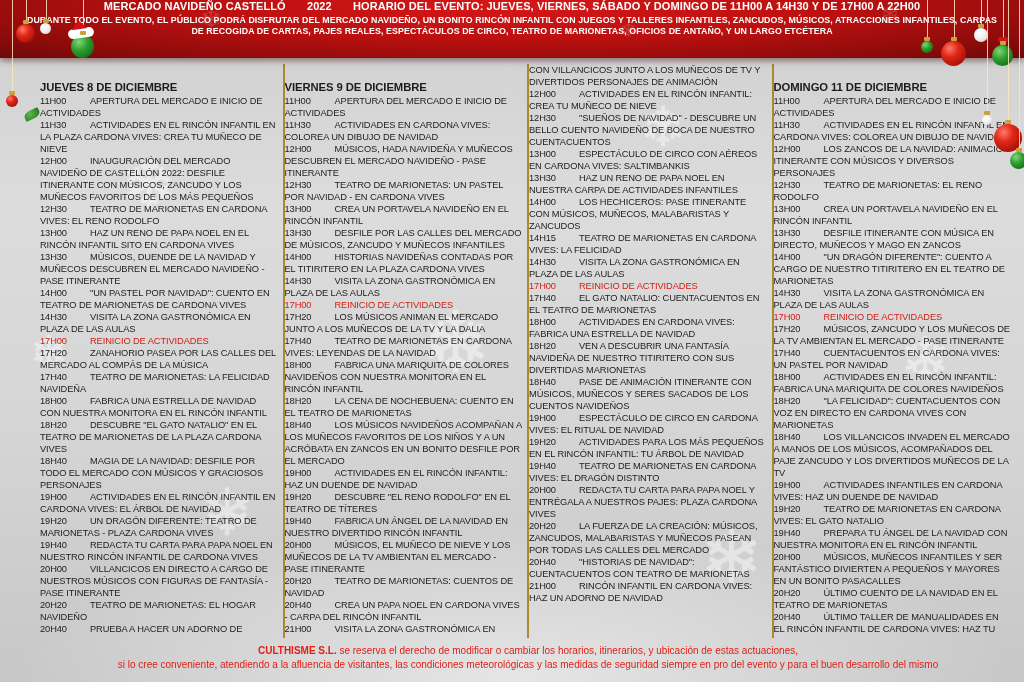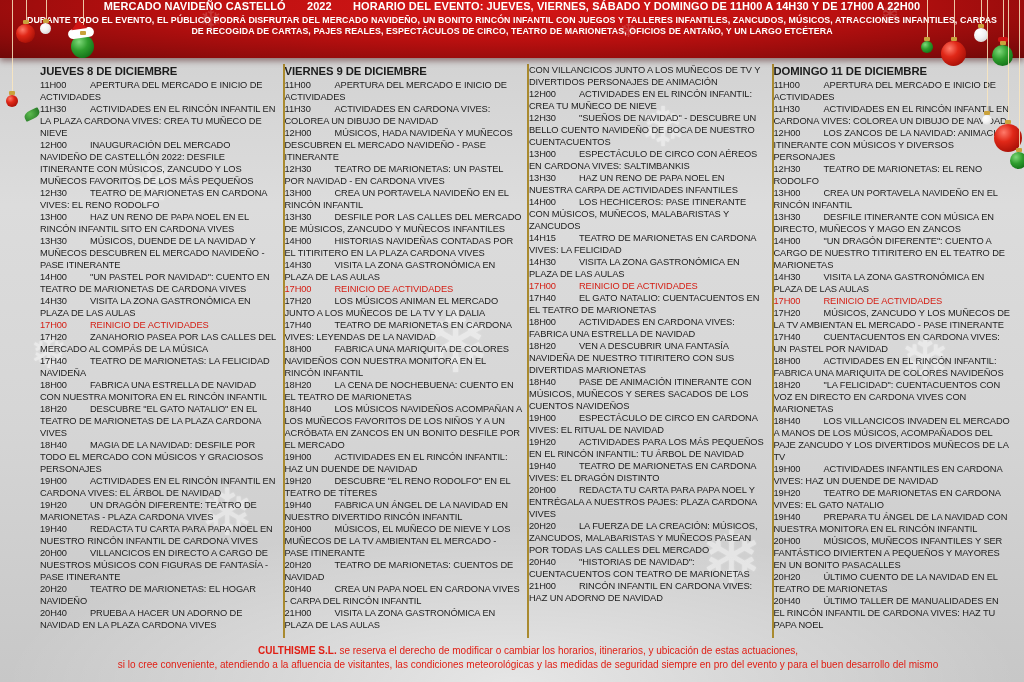--- a/index.html
+++ b/index.html
@@ -31,21 +31,21 @@
   .ball.green{background:radial-gradient(circle at 35% 30%, #7fd87a 0%, #2f9e2e 40%, #0f6b14 85%, #0a4d0e 100%);}
   .hat{position:absolute;top:-7px;left:-3px;width:26px;height:10px;background:#fff;border-radius:6px;transform:rotate(-8deg);}
   .hat::before{content:"";position:absolute;left:4px;top:-8px;width:0;height:0;border-left:8px solid transparent;border-right:8px solid transparent;border-bottom:9px solid #d01414;}
   .bowtie{position:absolute;top:-8px;left:50%;transform:translateX(-50%);width:10px;height:5px;background:#d01414;border-radius:2px;}
   .leaf{position:absolute;background:radial-gradient(circle at 40% 35%, #5dbb4f, #1c6e1f);border-radius:50% 10% 50% 10%;z-index:3;}
 
   
   .columns{position:relative;display:flex;box-sizing:border-box;height:580px;padding:6px 8px 0 40px;z-index:1;}
   .col{flex:1 1 0;box-sizing:border-box;overflow:hidden;padding-right:5px;color:#1c1c1c;}
   .col + .col{border-left:2px solid #a98a2f;}
-  .col h2{margin:0 0 1px 0;font-size:11.3px;line-height:14px;font-weight:bold;letter-spacing:-.1px;}
+  .col h2{margin:16px 0 1px 0;font-size:11.3px;line-height:14px;font-weight:bold;letter-spacing:-.1px;}
   .event{margin:0;font-size:9.3px;line-height:12px;font-weight:500;letter-spacing:-.1px;}
   .event .t{display:inline-block;width:50px;vertical-align:top;}
   .event.red{color:#d41c12;font-weight:normal;}
 
   
   .disclaimer{position:absolute;left:0;right:0;bottom:11px;text-align:center;color:#e02016;font-size:10px;line-height:13.5px;z-index:2;font-weight:500;margin-left:32px;}
   .disclaimer .co{font-weight:bold;}
 </style>
 </head>
 <body>

